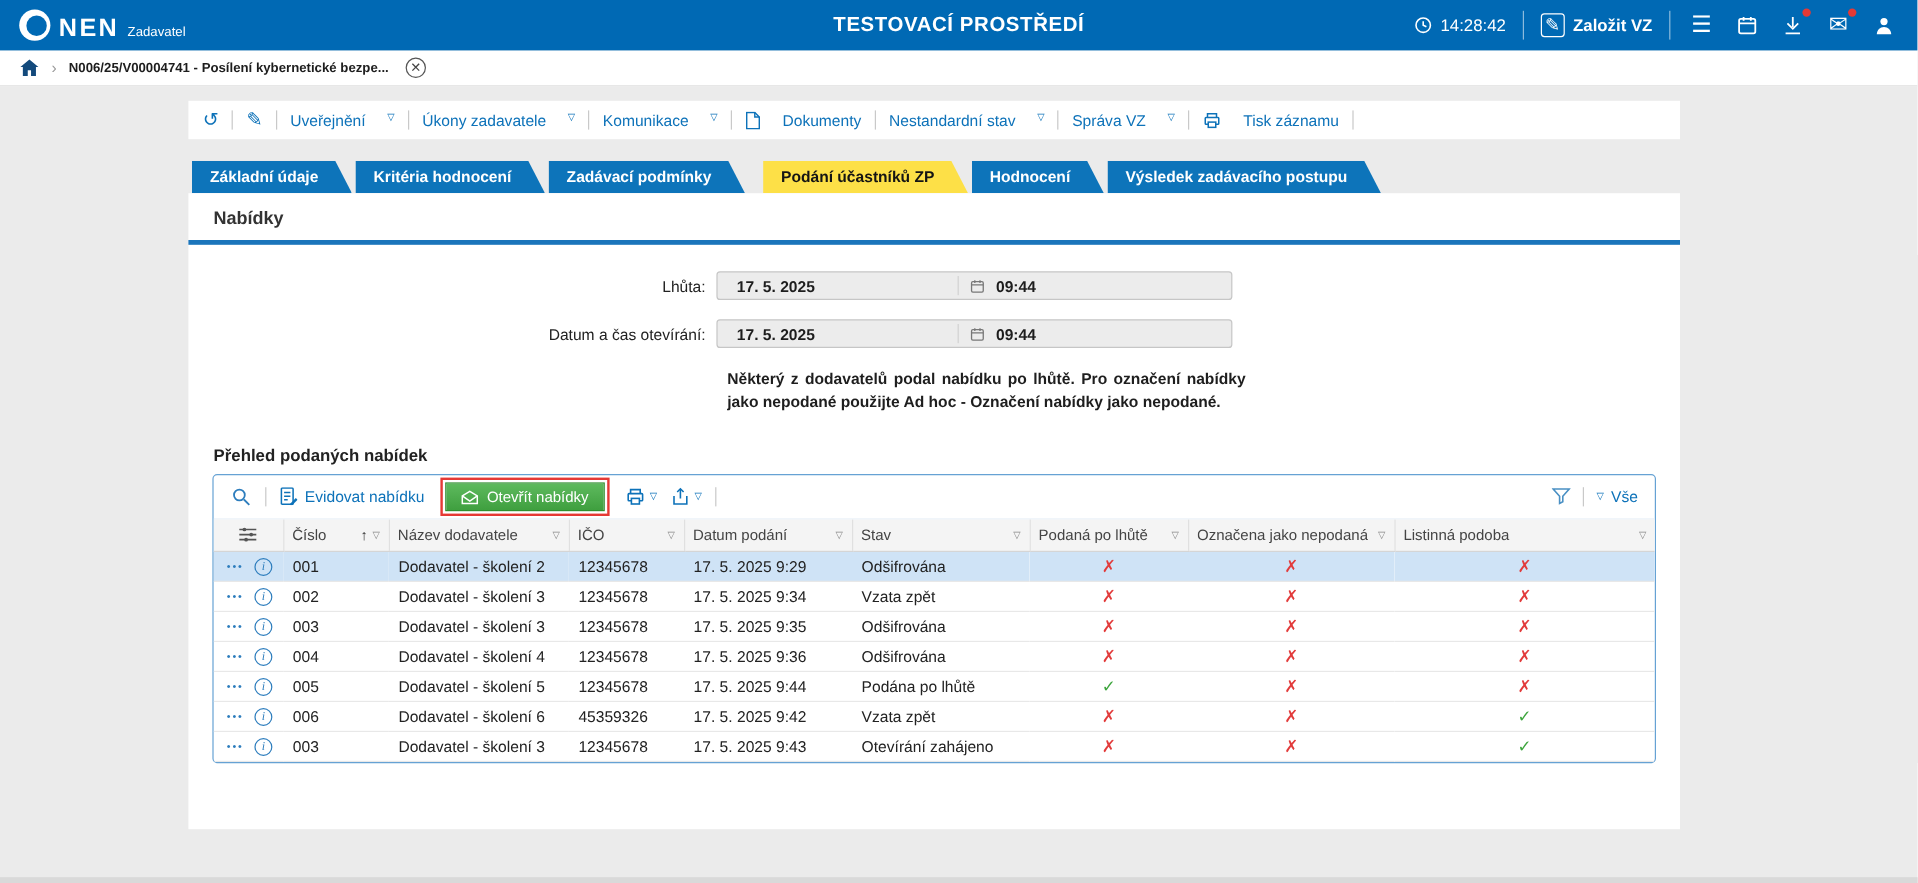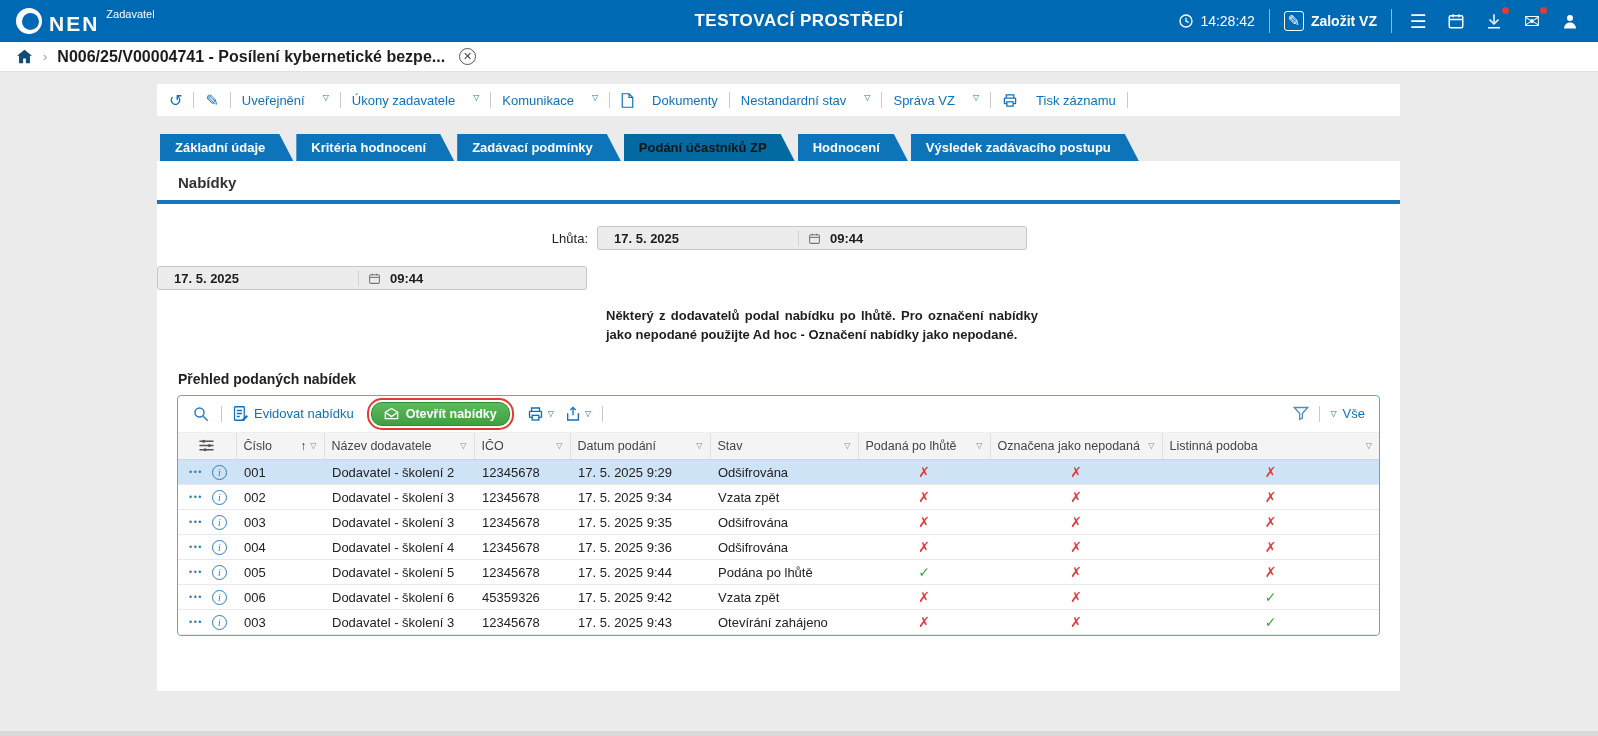--- a/index.html
+++ b/index.html
@@ -23,41 +23,41 @@
   }
   
   .topbar{
     height:42px;background:var(--topbar-blue);color:#fff;
     display:flex;align-items:center;padding:0 16px;position:relative;
   }
   .brand{display:flex;align-items:flex-end;gap:7px;}
   .logo{width:26px;height:26px;border-radius:50%;background:#fff;position:relative;overflow:hidden;display:inline-block;align-self:center;}
   .logo::after{content:'';position:absolute;width:17px;height:17px;border-radius:50%;background:var(--topbar-blue);left:6px;top:5px;}
   .brand-name{font-size:21px;font-weight:bold;letter-spacing:2px;line-height:1;}
-  .brand-sub{font-size:11px;margin-bottom:14px;}
+  .brand-sub{font-size:11px;margin-bottom:1px;}
   .env-title{
     position:absolute;left:50%;transform:translateX(-50%);
     font-size:17px;font-weight:bold;letter-spacing:.5px;
   }
   .topbar-right{margin-left:auto;display:flex;align-items:center;gap:14px;}
   .clock{display:flex;align-items:center;gap:6px;font-size:14px;}
   .vsep{width:1px;height:24px;background:rgba(255,255,255,.55);}
   .create-vz{display:flex;align-items:center;gap:7px;font-size:14px;font-weight:bold;cursor:pointer;}
   .icon-edit-square{font-size:15px;border:1.5px solid #fff;border-radius:3px;width:20px;height:20px;display:inline-flex;align-items:center;justify-content:center;}
   .tb-icon{position:relative;display:inline-flex;align-items:center;justify-content:center;width:24px;height:24px;font-size:18px;cursor:pointer;}
   .tb-icon.has-badge::after{content:'';position:absolute;top:-2px;right:-3px;width:7px;height:7px;border-radius:50%;background:var(--highlight-red);}
   .glyph-mail{font-size:19px;line-height:1;}
   .glyph-menu{font-size:19px;}
   
   .breadcrumb{
     height:30px;background:#fff;border-bottom:1px solid #e1e1e1;
     display:flex;align-items:center;padding:0 16px;gap:10px;
   }
   .chev{color:#9a9a9a;font-size:13px;}
-  .crumb{font-weight:bold;font-size:16px;color:#1d1d1d;cursor:pointer;}
+  .crumb{font-weight:bold;font-size:11px;color:#1d1d1d;cursor:pointer;}
   .crumb-close{
     width:17px;height:17px;border:1px solid #555;border-radius:50%;
     display:inline-flex;align-items:center;justify-content:center;
     font-size:11px;color:#444;cursor:pointer;margin-left:4px;
   }
   
   .card-col{margin-left:157px;width:1243px;}
   .record-toolbar{
     margin-top:12px;background:#fff;height:32px;
     display:flex;align-items:center;padding:0 12px;gap:11px;
@@ -66,21 +66,21 @@
   .rt-link{color:var(--link-blue);display:inline-flex;gap:18px;cursor:pointer;text-decoration:none;font-size:13px;}
   .caret{font-size:8px;color:var(--link-blue);}
   .sep{width:1px;height:16px;background:#c9c9c9;}
   
   .tabs{margin-left:157px;margin-top:18px;display:flex;gap:3px;padding-left:3px;height:27px;}
   .tab{
     background:var(--tab-blue);color:#fff;font-weight:bold;font-size:13px;
     line-height:27px;padding:0 28px 0 15px;cursor:pointer;white-space:nowrap;
     clip-path:polygon(0 0,calc(100% - 14px) 0,100% 100%,0 100%);
   }
-  .tab.active{background:#0369a1;color:#141414;}
+  .tab.active{background:#fde047;color:#141414;margin-left:12px;}
   
   .panel{margin-left:157px;width:1243px;background:#fff;min-height:530px;padding-bottom:30px;}
   .panel-title{padding:13px 21px 9px;font-size:15px;font-weight:bold;color:#333;}
   .blue-rule{height:4px;background:var(--rule-blue);}
   .form{margin-top:22px;display:flex;flex-direction:column;gap:16px;}
   .form-row{display:flex;align-items:center;}
   .form-row label{width:440px;text-align:right;padding-right:9px;font-size:13px;color:#222;}
   .dt-field{
     width:430px;height:24px;background:#ececec;border:1px solid #c6c6c6;border-radius:3px;
     display:flex;align-items:center;font-weight:bold;font-size:13px;color:#1d1d1d;cursor:pointer;
@@ -89,23 +89,23 @@
   .dt-cal{display:inline-flex;align-items:center;padding:0 7px 0 9px;border-left:1px solid #d2d2d2;height:16px;}
   .dt-time{padding-left:2px;}
   .warning{margin:26px 0 0 449px;color:var(--warning-red);font-weight:bold;font-size:13px;}
   .note{margin:17px 0 0 449px;width:432px;text-align:justify;font-weight:bold;color:#1e1e1e;font-size:13px;line-height:1.45;}
   .table-title{margin:26px 0 8px 21px;font-weight:bold;font-size:14px;color:#222;}
   
   .table-wrap{margin:0 20px;border:1px solid #66a2d4;border-radius:4px;overflow:hidden;background:#fff;}
   .t-toolbar{height:37px;display:flex;align-items:center;padding:0 14px;gap:11px;border-bottom:1px solid #e7eff7;}
   .t-link{color:var(--link-blue);display:inline-flex;align-items:center;gap:6px;cursor:pointer;font-size:13px;}
   .btn-green{
-    display:inline-flex;align-items:flex-start;gap:7px;
-    background:linear-gradient(#5eba5e,#3f9f3f);color:#fff;font-weight:bold;font-size:12.5px;
-    padding:4px 12px;border:1px solid #2f8f2f;border-radius:11px;cursor:pointer;
+    display:inline-flex;align-items:flex-end;gap:7px;
+    background:linear-gradient(#5eba5e,#3f9f3f);color:#fff;font-weight:normal;font-size:12.5px;
+    padding:4px 12px;border:1px solid #2f8f2f;border-radius:0;cursor:pointer;
     outline:2px solid var(--highlight-red);outline-offset:2px;margin:0 6px;
   }
   .t-right{margin-left:auto;display:flex;align-items:center;gap:10px;}
   .icon-btn{display:inline-flex;align-items:center;gap:4px;cursor:pointer;}
   table{width:100%;border-collapse:collapse;table-layout:fixed;}
   thead tr{background:#f4f4f4;height:27px;}
   th{font-weight:normal;font-size:12.5px;color:#444;border-bottom:1px solid #d5d5d5;padding:0;}
   th + th{border-left:1px solid #e0e0e0;}
   .th-in{display:flex;align-items:center;padding:0 7px;gap:4px;}
   .th-label{margin-right:auto;white-space:nowrap;overflow:hidden;text-overflow:ellipsis;}
@@ -275,20 +275,21 @@
               <rect x="3" y="5" width="18" height="16" rx="2"></rect>
               <line x1="3" y1="10" x2="21" y2="10"></line>
               <line x1="8" y1="3" x2="8" y2="7"></line>
               <line x1="16" y1="3" x2="16" y2="7"></line>
             </svg>
         </span>
         <span class="dt-time">09:44</span>
       </div>
     </div>
     <div class="form-row">
+      <label>Datum a čas otevírání:</label>
       <div class="dt-field">
         <span class="dt-date">17. 5. 2025</span>
         <span class="dt-cal">
           <svg width="13" height="13" viewBox="0 0 24 24" fill="none" stroke="#777" stroke-width="2">
               <rect x="3" y="5" width="18" height="16" rx="2"></rect>
               <line x1="3" y1="10" x2="21" y2="10"></line>
               <line x1="8" y1="3" x2="8" y2="7"></line>
               <line x1="16" y1="3" x2="16" y2="7"></line>
             </svg>
         </span>

